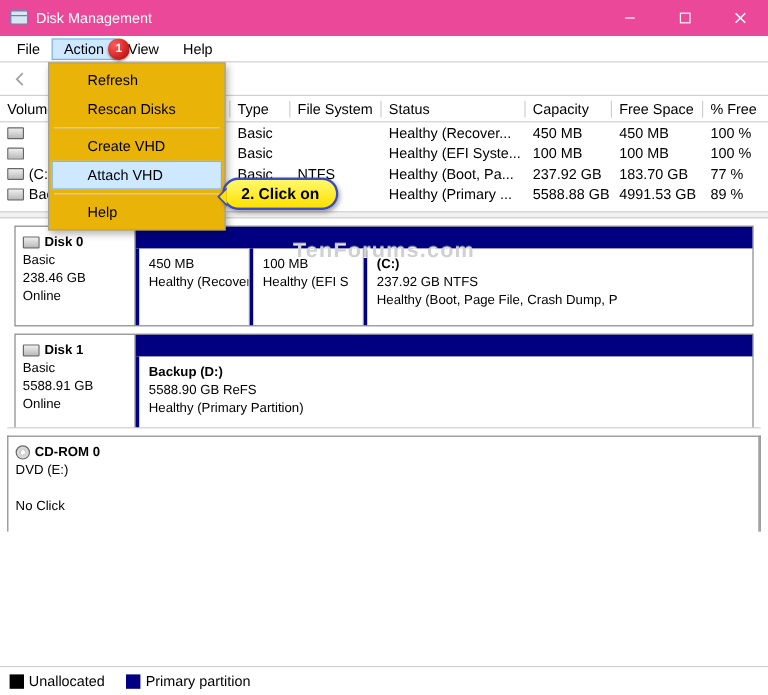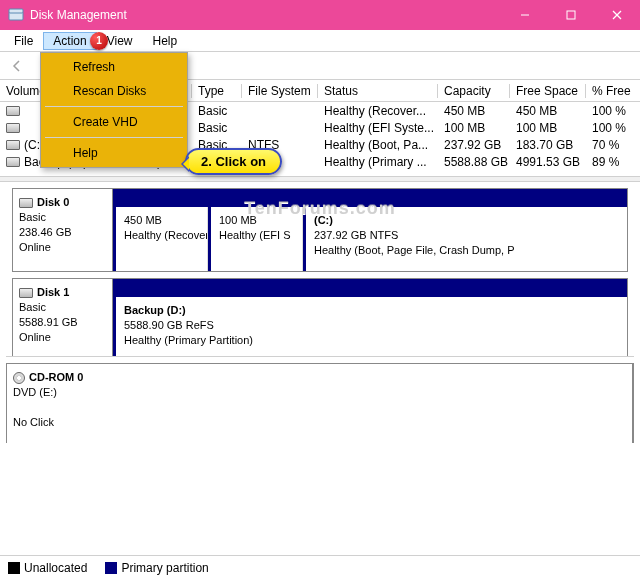--- a/index.html
+++ b/index.html
@@ -123,20 +123,21 @@
         <line x1="4" y1="8" x2="10" y2="8" stroke="#888"></line>
       </svg>
     </div>
 </div>
 
 <div class="dropdown">
   <div class="dd-item">Refresh</div>
   <div class="dd-item">Rescan Disks</div>
   <div class="dd-sep"></div>
   <div class="dd-item">Create VHD</div>
+  <div class="dd-item hi">Attach VHD</div>
   <div class="dd-sep"></div>
   <div class="dd-item">Help</div>
 </div>
 <div class="callout-badge">2. Click on</div>
 
 <div class="volume-head">
   <div class="colVol">Volume</div>
   <div class="colLay">Layout</div>
   <div class="colType">Type</div>
   <div class="colFS">File System</div>
@@ -168,21 +169,21 @@
       <div class="colPct">100 %</div>
   </div>
   <div class="vrow">
     <div class="colVol"><span class="disk-icon-sm"></span><span>(C:)</span></div>
     <div class="colLay">Simple</div>
       <div class="colType">Basic</div>
       <div class="colFS">NTFS</div>
       <div class="colStatus">Healthy (Boot, Pa...</div>
       <div class="colCap">237.92 GB</div>
       <div class="colFree">183.70 GB</div>
-      <div class="colPct">70 %</div>
+      <div class="colPct">77 %</div>
   </div>
   <div class="vrow">
     <div class="colVol"><span class="disk-icon-sm"></span><span>Backup (D:)</span></div>
     <div class="colLay">Simple</div>
       <div class="colType">Basic</div>
       <div class="colFS">ReFS</div>
       <div class="colStatus">Healthy (Primary ...</div>
       <div class="colCap">5588.88 GB</div>
       <div class="colFree">4991.53 GB</div>
       <div class="colPct">89 %</div>

